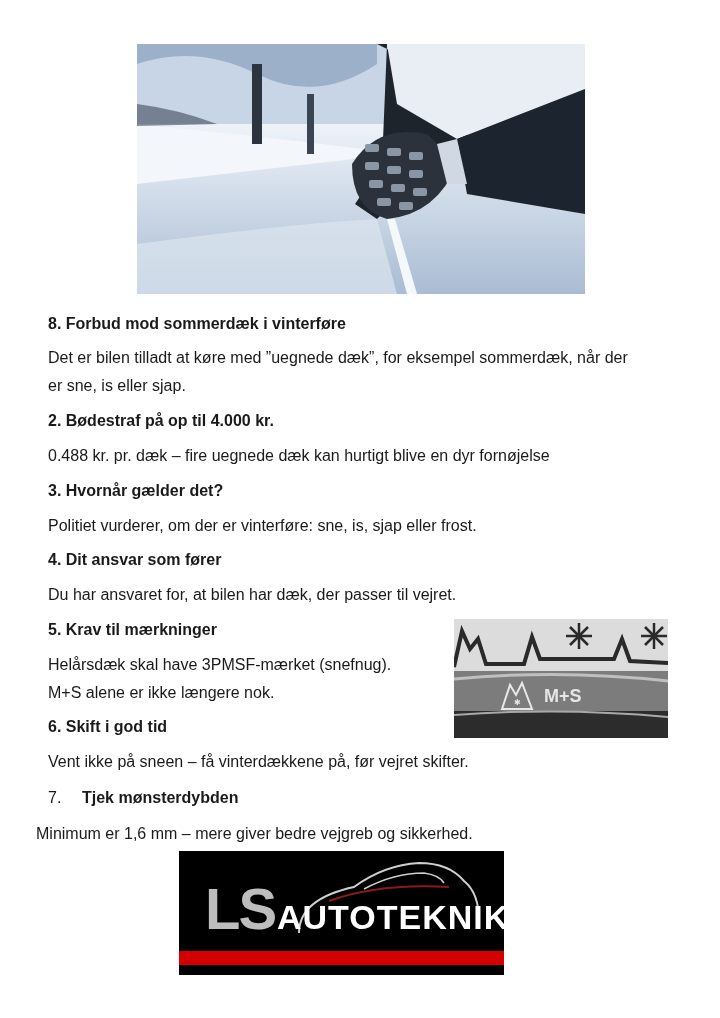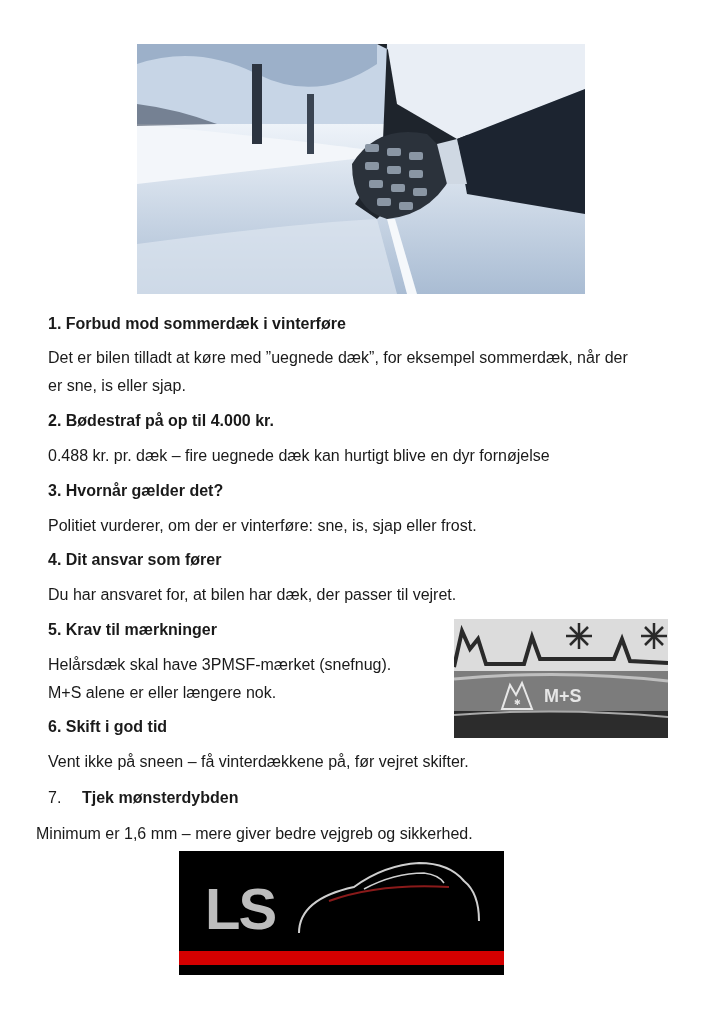--- a/index.html
+++ b/index.html
@@ -53,36 +53,36 @@
       <rect x="262" y="158" width="14" height="8" rx="2"></rect>
     </g>
     <path d="M250 0 L448 0 L448 45 Q360 80 320 95 L260 60Z" fill="#e9eef5"></path>
     <path d="M320 95 L448 45 L448 170 L330 150 Z" fill="#1c2430"></path>
     <path d="M300 100 L320 95 L330 140 L310 140Z" fill="#cfd8e3"></path>
     <path d="M0 200 Q150 180 240 175 L260 250 L0 250Z" fill="#dde6f0" opacity="0.7"></path>
     <path d="M250 175 L270 250 L280 250 L258 175Z" fill="#f5f8fb"></path>
   </svg>
 </div>
 
-<div class="abs h" style="left:48px;top:314px;">1. Forbud mod sommerdæk i vinterføre</div>
+<div class="abs h" style="left:48px;top:314px;">8. Forbud mod sommerdæk i vinterføre</div>
 <div class="abs p" style="left:48px;top:348px;">Det er bilen tilladt at køre med ”uegnede dæk”, for eksempel sommerdæk, når der</div>
 <div class="abs p" style="left:48px;top:376px;">er sne, is eller sjap.</div>
 
 <div class="abs h" style="left:48px;top:411px;">2. Bødestraf på op til 4.000 kr.</div>
 <div class="abs p" style="left:48px;top:446px;">0.488 kr. pr. dæk – fire uegnede dæk kan hurtigt blive en dyr fornøjelse</div>
 
 <div class="abs h" style="left:48px;top:481px;">3. Hvornår gælder det?</div>
 <div class="abs p" style="left:48px;top:516px;">Politiet vurderer, om der er vinterføre: sne, is, sjap eller frost.</div>
 
 <div class="abs h" style="left:48px;top:550px;">4. Dit ansvar som fører</div>
 <div class="abs p" style="left:48px;top:585px;">Du har ansvaret for, at bilen har dæk, der passer til vejret.</div>
 
 <div class="abs h" style="left:48px;top:620px;">5. Krav til mærkninger</div>
 <div class="abs p" style="left:48px;top:655px;">Helårsdæk skal have 3PMSF-mærket (snefnug).</div>
-<div class="abs p" style="left:48px;top:683px;">M+S alene er eller længere nok.</div>
+<div class="abs p" style="left:48px;top:683px;">M+S alene er ikke længere nok.</div>
 
 <div class="abs badge-img">
   <svg width="214" height="119" viewBox="0 0 214 119">
     <rect x="0" y="0" width="214" height="52" fill="#dcdcdc"></rect>
     <path d="M0 48 L8 12 L16 30 L24 20 L32 45 L70 45 L78 18 L86 40 L160 40 L168 20 L176 42 L214 44" fill="none" stroke="#2a2a2a" stroke-width="4"></path>
     <g stroke="#2a2a2a" stroke-width="2.5" fill="none">
       <line x1="125" y1="4" x2="125" y2="30"></line>
         <line x1="112" y1="17" x2="138" y2="17"></line>
       <line x1="116" y1="8" x2="134" y2="26"></line>
         <line x1="134" y1="8" x2="116" y2="26"></line>
@@ -112,14 +112,15 @@
 <div class="abs h" style="left:82px;top:788px;">Tjek mønsterdybden</div>
 <div class="abs p" style="left:36px;top:824px;">Minimum er 1,6 mm – mere giver bedre vejgreb og sikkerhed.</div>
 
 <div class="abs logo">
   <svg style="position:absolute;left:0;top:0;" width="363" height="100" viewBox="0 0 363 100">
     <path d="M120 82 Q120 48 175 36 Q205 14 240 12 Q270 12 285 30 Q300 42 300 70" fill="none" stroke="#cfcfcf" stroke-width="2"></path>
     <path d="M150 50 Q200 32 270 36" fill="none" stroke="#8a1a1a" stroke-width="2"></path>
     <path d="M185 38 Q215 22 245 22 Q260 24 265 32" fill="none" stroke="#cfcfcf" stroke-width="1.5"></path>
   </svg>
   <div class="logo-ls">LS</div>
+  <div class="logo-auto">AUTOTEKNIK</div>
   <div class="logo-bar"></div>
 </div>
 
 </body></html>

